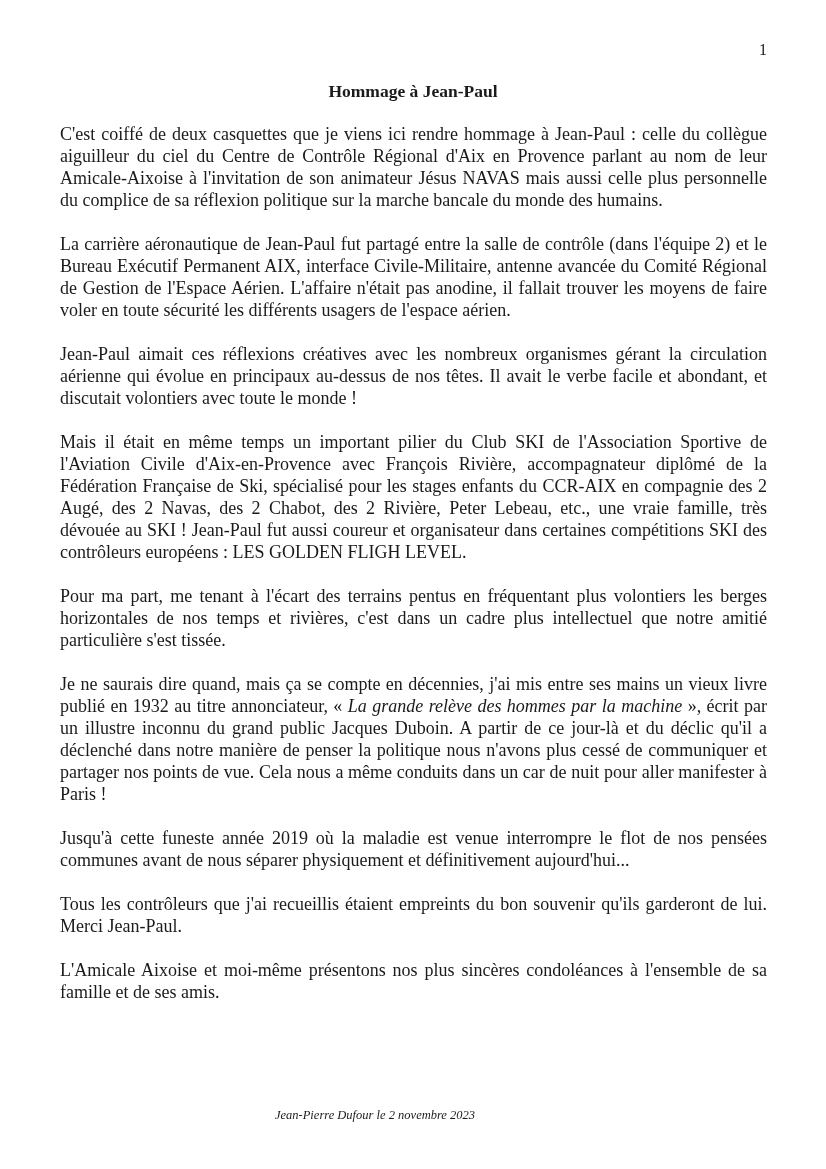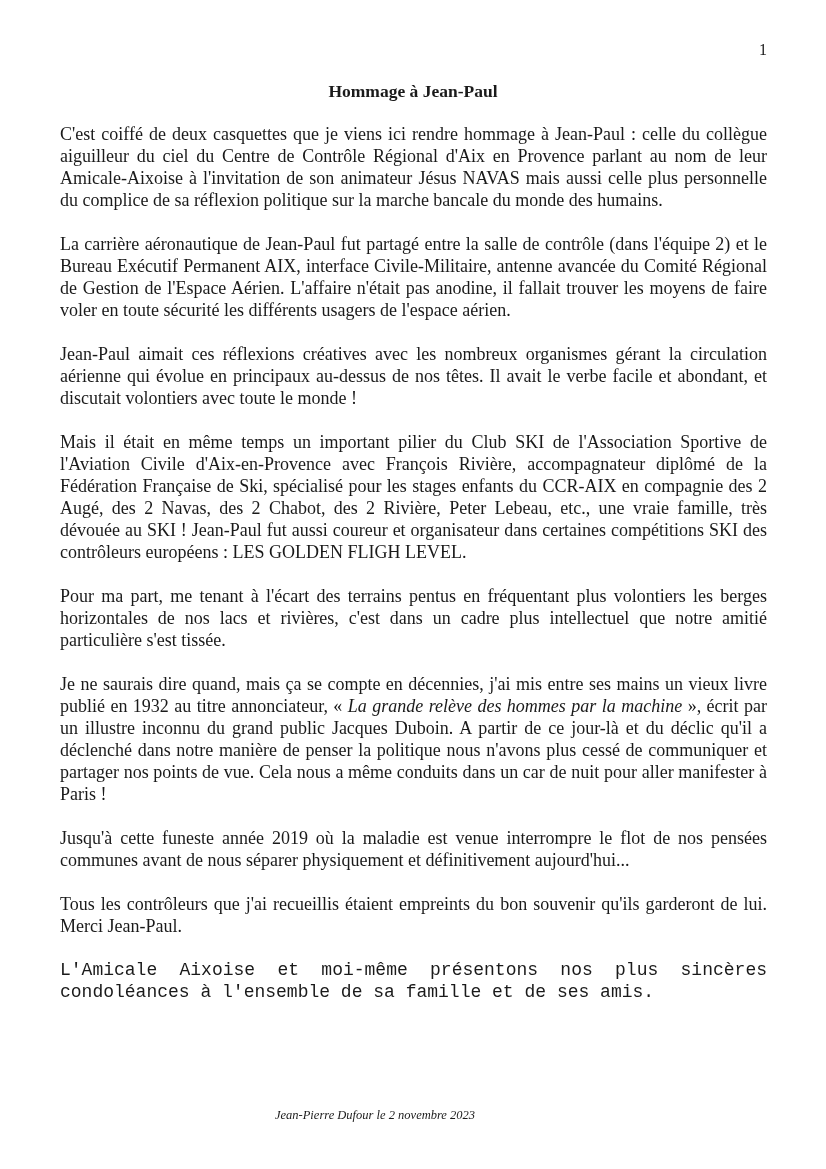--- a/index.html
+++ b/index.html
@@ -41,21 +41,20 @@
     }
     .para {
       margin: 0 0 22px 0;
       font-size: 18px;
       line-height: 22px;
       text-align: justify;
       text-justify: inter-word;
     }
     .para.last {
       margin-bottom: 0;
-      font-family: Liberation Mono, monospace;
     }
     .signature {
       position: absolute;
       top: 1107px;
       left: 0;
       width: 750px;
       text-align: center;
       font-style: italic;
       font-size: 12.5px;
       line-height: 16px;
@@ -67,20 +66,20 @@
 
 <div class="page-number">1</div>
 
 <h1 class="title">Hommage à Jean-Paul</h1>
 
 <div class="body-text">
   <p class="para">C'est coiffé de deux casquettes que je viens ici rendre hommage à Jean-Paul : celle du collègue aiguilleur du ciel du Centre de Contrôle Régional d'Aix en Provence parlant au nom de leur Amicale-Aixoise à l'invitation de son animateur Jésus NAVAS mais aussi celle plus personnelle du complice de sa réflexion politique sur la marche bancale du monde des humains.</p>
   <p class="para">La carrière aéronautique de Jean-Paul fut partagé entre la salle de contrôle (dans l'équipe 2) et le Bureau Exécutif Permanent AIX, interface Civile-Militaire, antenne avancée du Comité Régional de Gestion de l'Espace Aérien. L'affaire n'était pas anodine, il fallait trouver les moyens de faire voler en toute sécurité les différents usagers de l'espace aérien.</p>
   <p class="para">Jean-Paul aimait ces réflexions créatives avec les nombreux organismes gérant la circulation aérienne qui évolue en principaux au-dessus de nos têtes. Il avait le verbe facile et abondant, et discutait volontiers avec toute le monde !</p>
   <p class="para">Mais il était en même temps un important pilier du Club SKI de l'Association Sportive de l'Aviation Civile d'Aix-en-Provence avec François Rivière, accompagnateur diplômé de la Fédération Française de Ski, spécialisé pour les stages enfants du CCR-AIX en compagnie des 2 Augé, des 2 Navas, des 2 Chabot, des 2 Rivière, Peter Lebeau, etc., une vraie famille, très dévouée au SKI ! Jean-Paul fut aussi coureur et organisateur dans certaines compétitions SKI des contrôleurs européens : LES GOLDEN FLIGH LEVEL.</p>
-  <p class="para">Pour ma part, me tenant à l'écart des terrains pentus en fréquentant plus volontiers les berges horizontales de nos lacs et rivières, c'est dans un cadre plus intellectuel que notre amitié particulière s'est tissée.</p>
+  <p class="para">Pour ma part, me tenant à l'écart des terrains pentus en fréquentant plus volontiers les berges horizontales de nos temps et rivières, c'est dans un cadre plus intellectuel que notre amitié particulière s'est tissée.</p>
   <p class="para"><span>Je ne saurais dire quand, mais ça se compte en décennies, j'ai mis entre ses mains un vieux livre publié en 1932 au titre annonciateur, « </span><em>La grande relève des hommes par la machine</em><span> », écrit par un illustre inconnu du grand public Jacques Duboin. A partir de ce jour-là et du déclic qu'il a déclenché dans notre manière de penser la politique nous n'avons plus cessé de communiquer et partager nos points de vue. Cela nous a même conduits dans un car de nuit pour aller manifester à Paris !</span></p>
   <p class="para">Jusqu'à cette funeste année 2019 où la maladie est venue interrompre le flot de nos pensées communes avant de nous séparer physiquement et définitivement aujourd'hui...</p>
   <p class="para">Tous les contrôleurs que j'ai recueillis étaient empreints du bon souvenir qu'ils garderont de lui. Merci Jean-Paul.</p>
   <p class="para last">L'Amicale Aixoise et moi-même présentons nos plus sincères condoléances à l'ensemble de sa famille et de ses amis.</p>
 </div>
 
 <div class="signature">Jean-Pierre Dufour le 2 novembre 2023</div>
 
 </body></html>

